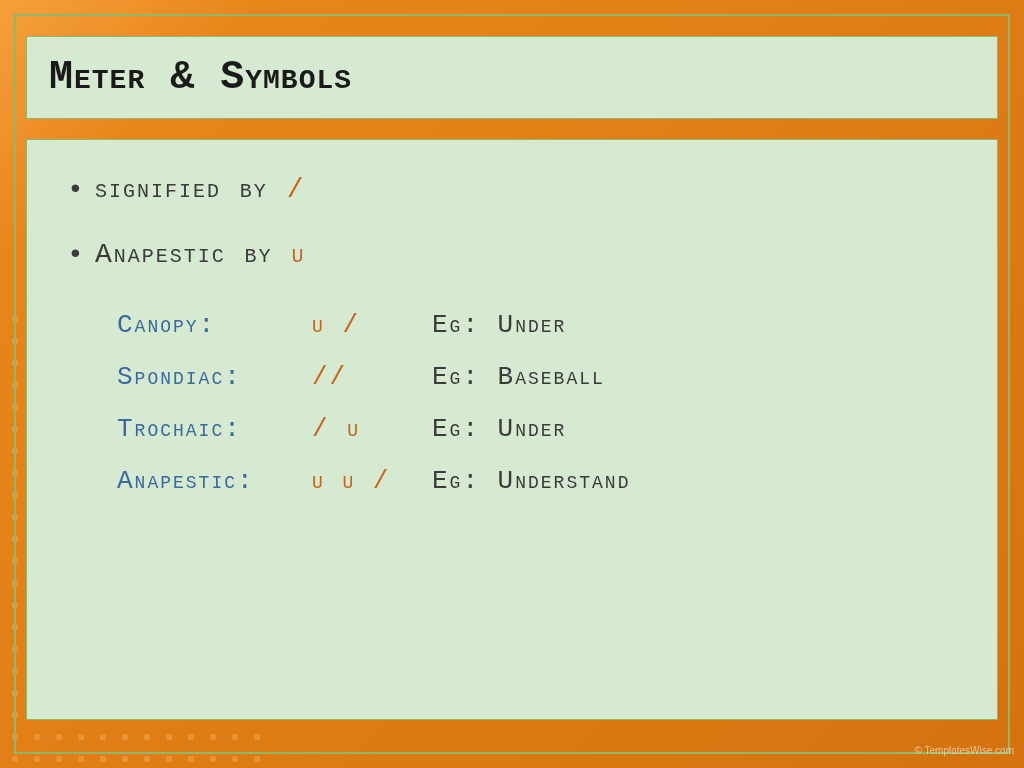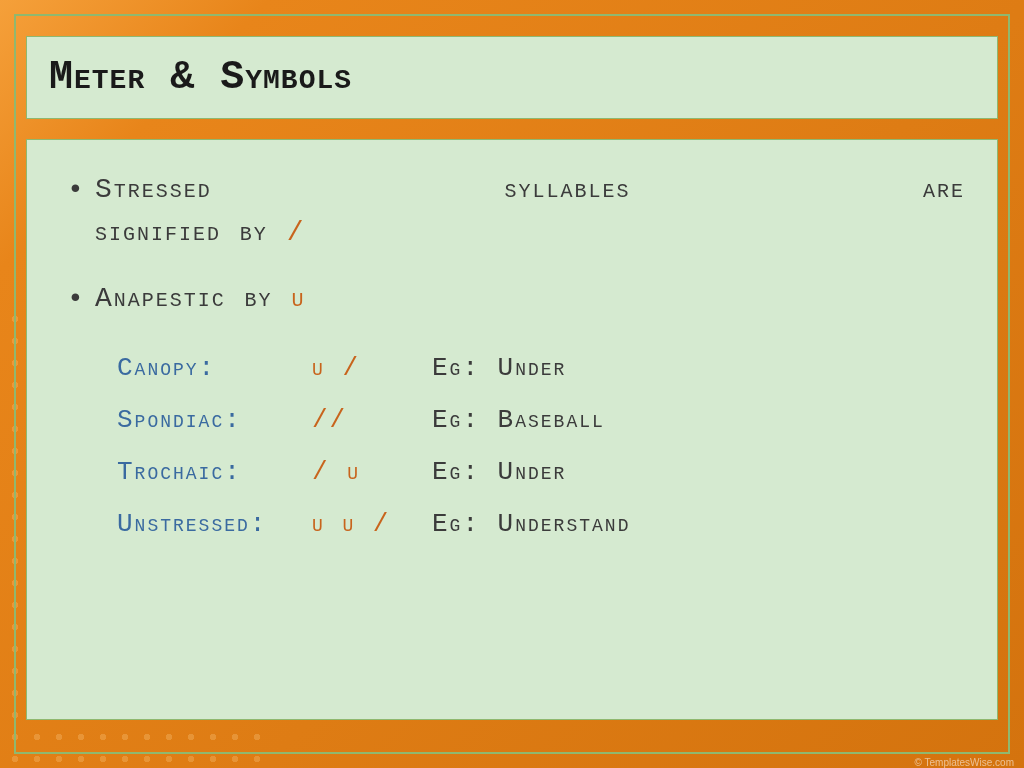--- a/index.html
+++ b/index.html
@@ -85,21 +85,21 @@
     font-variant: small-caps;
     color: #3b3b3b;
     line-height: 2.0;
     white-space: nowrap;
   }
   .blue { color: #3a6aa0; }
   .orange { color: #c8641c; }
   .watermark {
     position: absolute;
     right: 10px;
-    bottom: 0;
+    bottom: 12px;
     font-family: Arial, sans-serif;
     font-size: 10px;
     color: rgba(255,255,255,0.55);
     text-align: center;
   }
   .cell-label { display:inline-block; width: 195px; }
   .cell-pattern { display:inline-block; width: 120px; }
 </style>
 </head>
 <body>
@@ -108,33 +108,32 @@
 
 <div class="frame">
 
   <div class="title-box">
     <h1>Meter &amp; Symbols</h1>
   </div>
 
   <div class="content-box">
     <ul class="main-list">
       <li>
-        <div class="justify">Stressed syllables are</div>
         <div>
           <span>signified by </span><span class="orange">/</span>
         </div>
       </li>
       <li>
         <span>Anapestic by </span><span class="orange">u</span>
       </li>
     </ul>
 
     <div class="sub-list">
         <div class="row"><span class="blue cell-label">Canopy:</span><span class="cell-pattern"><span class="orange">u</span><span class="orange"> / </span></span><span>Eg: Under</span></div>
         <div class="row"><span class="blue cell-label">Spondiac:</span><span class="cell-pattern"><span class="orange">//</span></span><span>Eg: Baseball</span></div>
         <div class="row"><span class="blue cell-label">Trochaic:</span><span class="cell-pattern"><span class="orange">/ </span><span class="orange">u</span></span><span>Eg: Under</span></div>
-        <div class="row"><span class="blue cell-label">Unstressed:</span><span class="cell-pattern"><span class="orange">u u </span><span class="orange">/</span></span><span>Eg: Understand</span></div>
+        <div class="row"><span class="blue cell-label">Anapestic:</span><span class="cell-pattern"><span class="orange">u u </span><span class="orange">/</span></span><span>Eg: Understand</span></div>
       </div>
   </div>
 
 </div>
 
 <div class="watermark">© TemplatesWise.com</div>
 
 </body></html>

